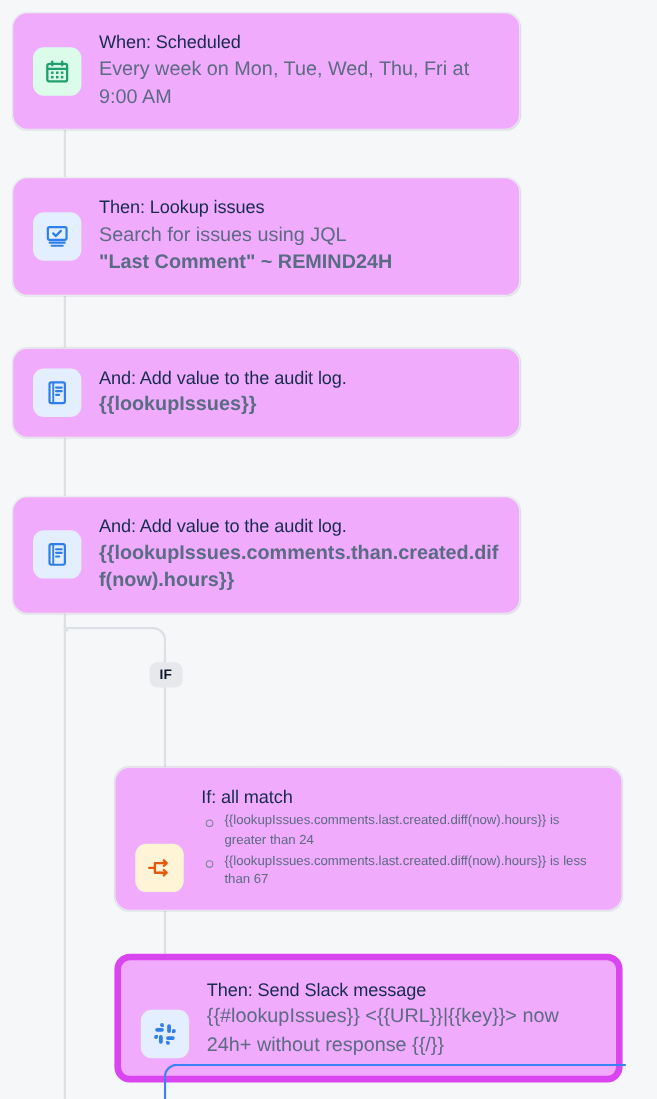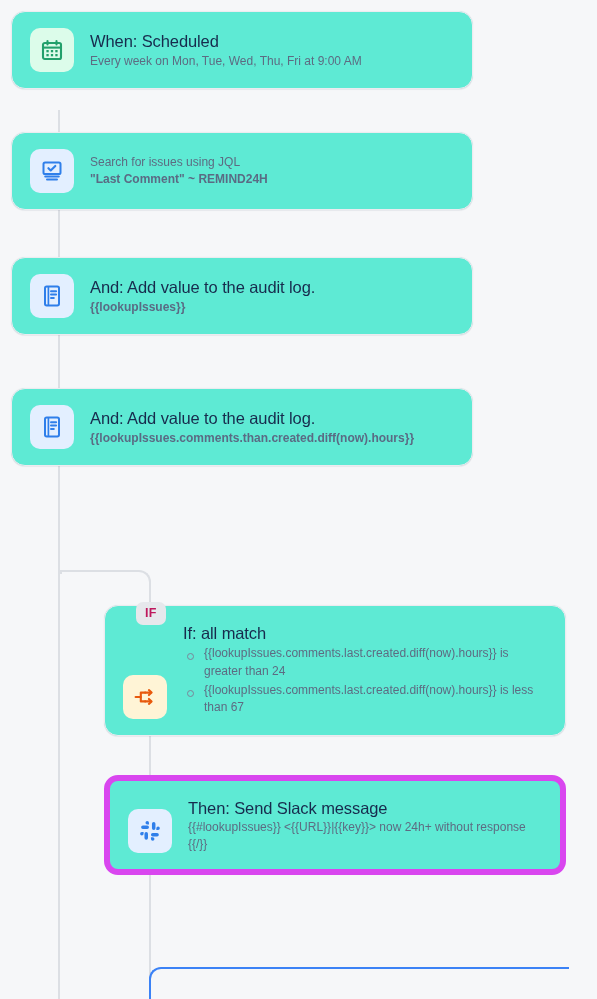--- a/index.html
+++ b/index.html
@@ -75,21 +75,21 @@
 
   
   .flow {
     position: relative;
     z-index: 1;
     padding: 11px 0 0 0;
   }
 
   .card {
     position: relative;
-    background: #5eead4;
+    background: #f0abfc;
     border: 1px solid #ebecf0;
     border-radius: 14px;
     display: flex;
     align-items: center;
     gap: 16px;
     padding: 16px 18px;
     box-shadow: 0 1px 1px rgba(9,30,66,0.06), 0 0 1px rgba(9,30,66,0.10);
   }
 
   .card.top-level {
@@ -132,21 +132,21 @@
   .card-body { min-width: 0; flex: 1 1 auto; }
 
   .card-title {
     font-size: 16.5px;
     font-weight: 500;
     color: #172b4d;
     line-height: 1.35;
     letter-spacing: -0.1px;
   }
   .card-sub {
-    font-size: 12px;
+    font-size: 18px;
     font-weight: 400;
     color: #5d6b82;
     line-height: 1.42;
     word-break: break-word;
   }
   .card-sub.bold {
     font-weight: 700;
     color: #5a6b84;
   }
 
@@ -174,21 +174,21 @@
     border: 1px solid #7a8699;
     border-radius: 50%;
   }
 
   
   .if-badge {
     position: absolute;
     left: 136px;
     top: 602px;
     background: #e6e8ec;
-    color: #be185d;
+    color: #0f172a;
     border-radius: 7px;
     font-size: 12.5px;
     font-weight: 600;
     letter-spacing: 0.2px;
     padding: 5px 9px;
     line-height: 1;
     z-index: 2;
   }
 </style>
 </head>
@@ -227,20 +227,21 @@
 
   <div class="card top-level">
     <div class="icon-tile tile-blue">
       <svg width="24" height="24" viewBox="0 0 24 24" fill="none">
         <rect x="3.5" y="3.5" width="17" height="11.5" rx="1.6" stroke="#2f7fea" stroke-width="2"></rect>
         <path d="M8.4 9.2l2.3 2.3 4.6-4.6" stroke="#2f7fea" stroke-width="2.1" stroke-linecap="round" stroke-linejoin="round"></path>
         <path d="M5.2 17.6h13.6M7 20.4h10" stroke="#2f7fea" stroke-width="2" stroke-linecap="round"></path>
       </svg>
     </div>
     <div class="card-body">
+      <div class="card-title">Then: Lookup issues</div>
       <div class="card-sub">Search for issues using JQL</div>
       <div class="card-sub bold">"Last Comment" ~ REMIND24H</div>
     </div>
   </div>
 
   <div class="gap-md"></div>
 
   <div class="card top-level">
     <div class="icon-tile tile-blue">
       <svg width="24" height="24" viewBox="0 0 24 24" fill="none">

